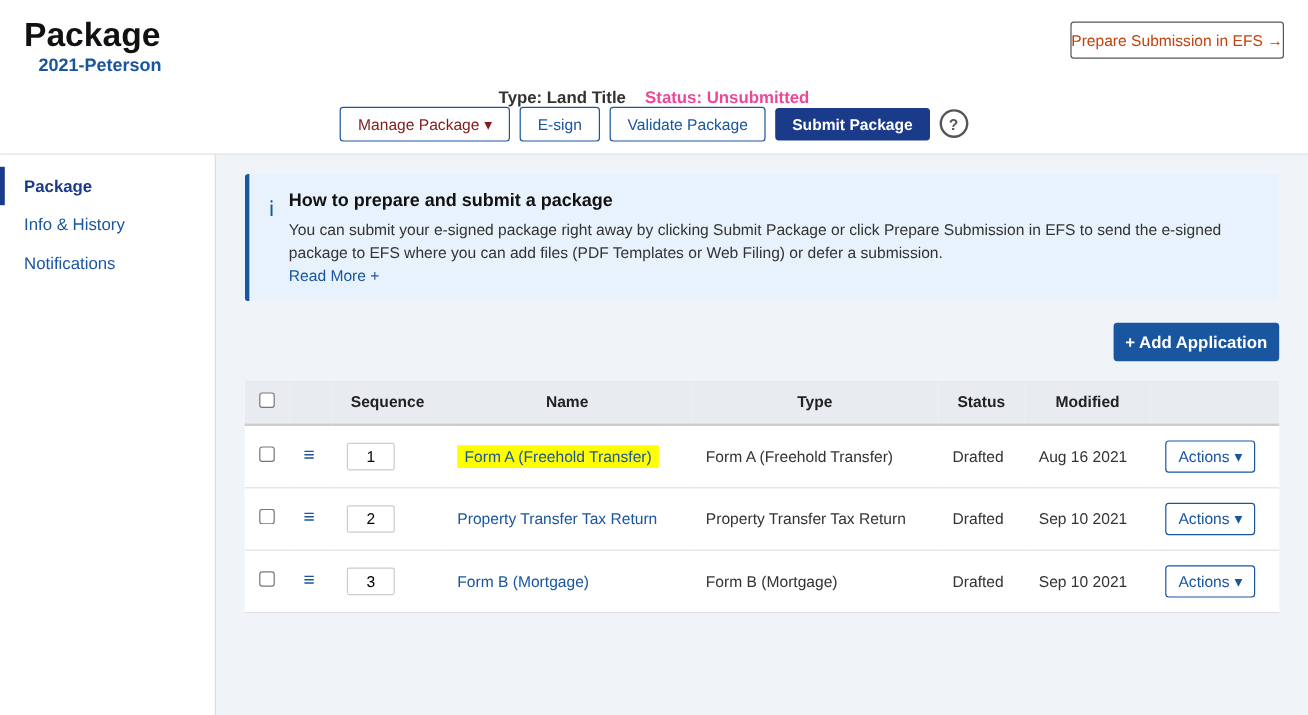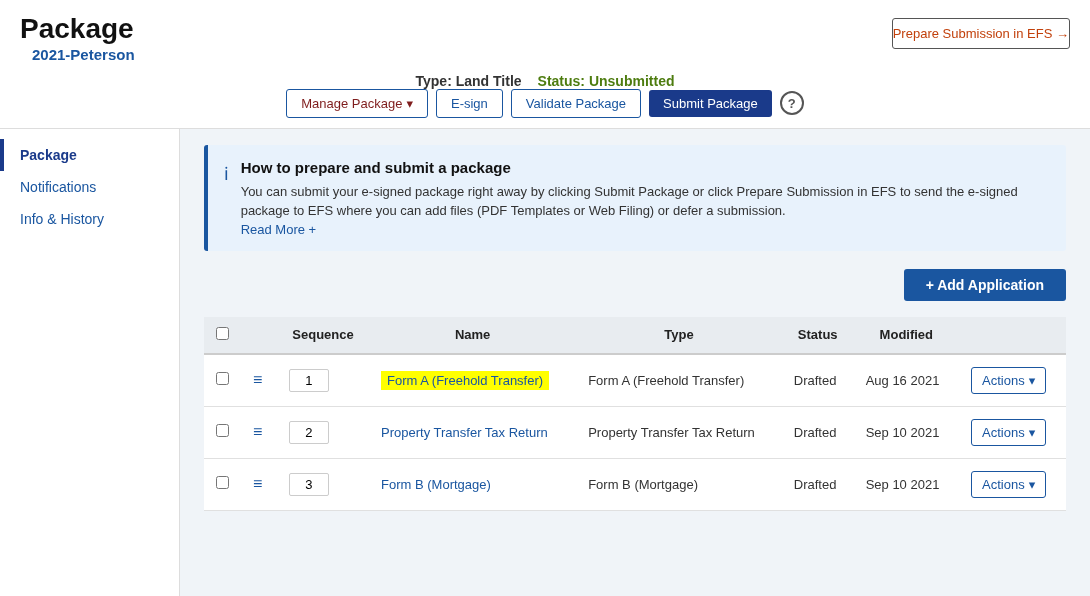--- a/index.html
+++ b/index.html
@@ -34,21 +34,21 @@
       margin-top: 4px;
       flex-direction: column;
     }
     .header-left {
       display: flex;
       align-items: center;
       gap: 8px;
     }
     .type-label { color: #333; }
     .type-label span { font-weight: bold; }
-    .status-label { color: #4d7c0f; }
+    .status-label { color: #ec4899; }
     .status-label span { font-weight: bold; }
     .header-actions {
       display: flex;
       align-items: center;
       gap: 8px;
     }
     .btn-outline {
       border: 1px solid #1a56a0;
       background: #fff;
       color: #1a56a0;
@@ -58,21 +58,21 @@
       border-radius: 3px;
     }
     .btn-primary {
       border: none;
       background: #1a3a8a;
       color: #fff;
       padding: 6px 14px;
       cursor: pointer;
       font-size: 13px;
       border-radius: 3px;
-      font-weight: normal;
+      font-weight: bold;
     }
     .btn-manage {
       border: 1px solid #1a56a0;
       background: #fff;
       color: #7f1d1d;
       padding: 6px 14px;
       cursor: pointer;
       font-size: 13px;
       border-radius: 3px;
       display: flex;
@@ -148,21 +148,21 @@
       cursor: pointer;
       text-decoration: none;
       display: inline-flex;
       align-items: center;
       gap: 4px;
     }
     .add-app-btn {
       background: #1a56a0;
       color: #fff;
       border: none;
-      padding: 8px 22px;
+      padding: 8px 10px;
       font-size: 14px;
       border-radius: 3px;
       cursor: pointer;
       float: right;
       margin-bottom: 12px;
       font-weight: bold;
     }
     .clearfix::after { content: ''; display: table; clear: both; }
     table {
       width: 100%;
@@ -281,22 +281,22 @@
         <button class="btn-primary">Submit Package</button>
         <span class="help-circle">?</span>
       </div>
     </div>
   </div>
 
   <div class="layout">
 
     <div class="sidebar">
       <div class="sidebar-item active">Package</div>
+      <div class="sidebar-item">Info &amp; History</div>
       <div class="sidebar-item">Notifications</div>
-      <div class="sidebar-item">Info &amp; History</div>
     </div>
 
     <div style="flex:1; padding: 16px 24px 0 24px; background:#f0f4f8;">
 
       <div class="info-box">
         <div class="info-icon">ℹ</div>
         <div class="info-box-content">
           <h3>How to prepare and submit a package</h3>
           <p>You can submit your e-signed package right away by clicking Submit Package or click Prepare Submission in EFS to send the e-signed package to EFS where you can add files (PDF Templates or Web Filing) or defer a submission.</p>
           <a class="read-more">Read More +</a>

